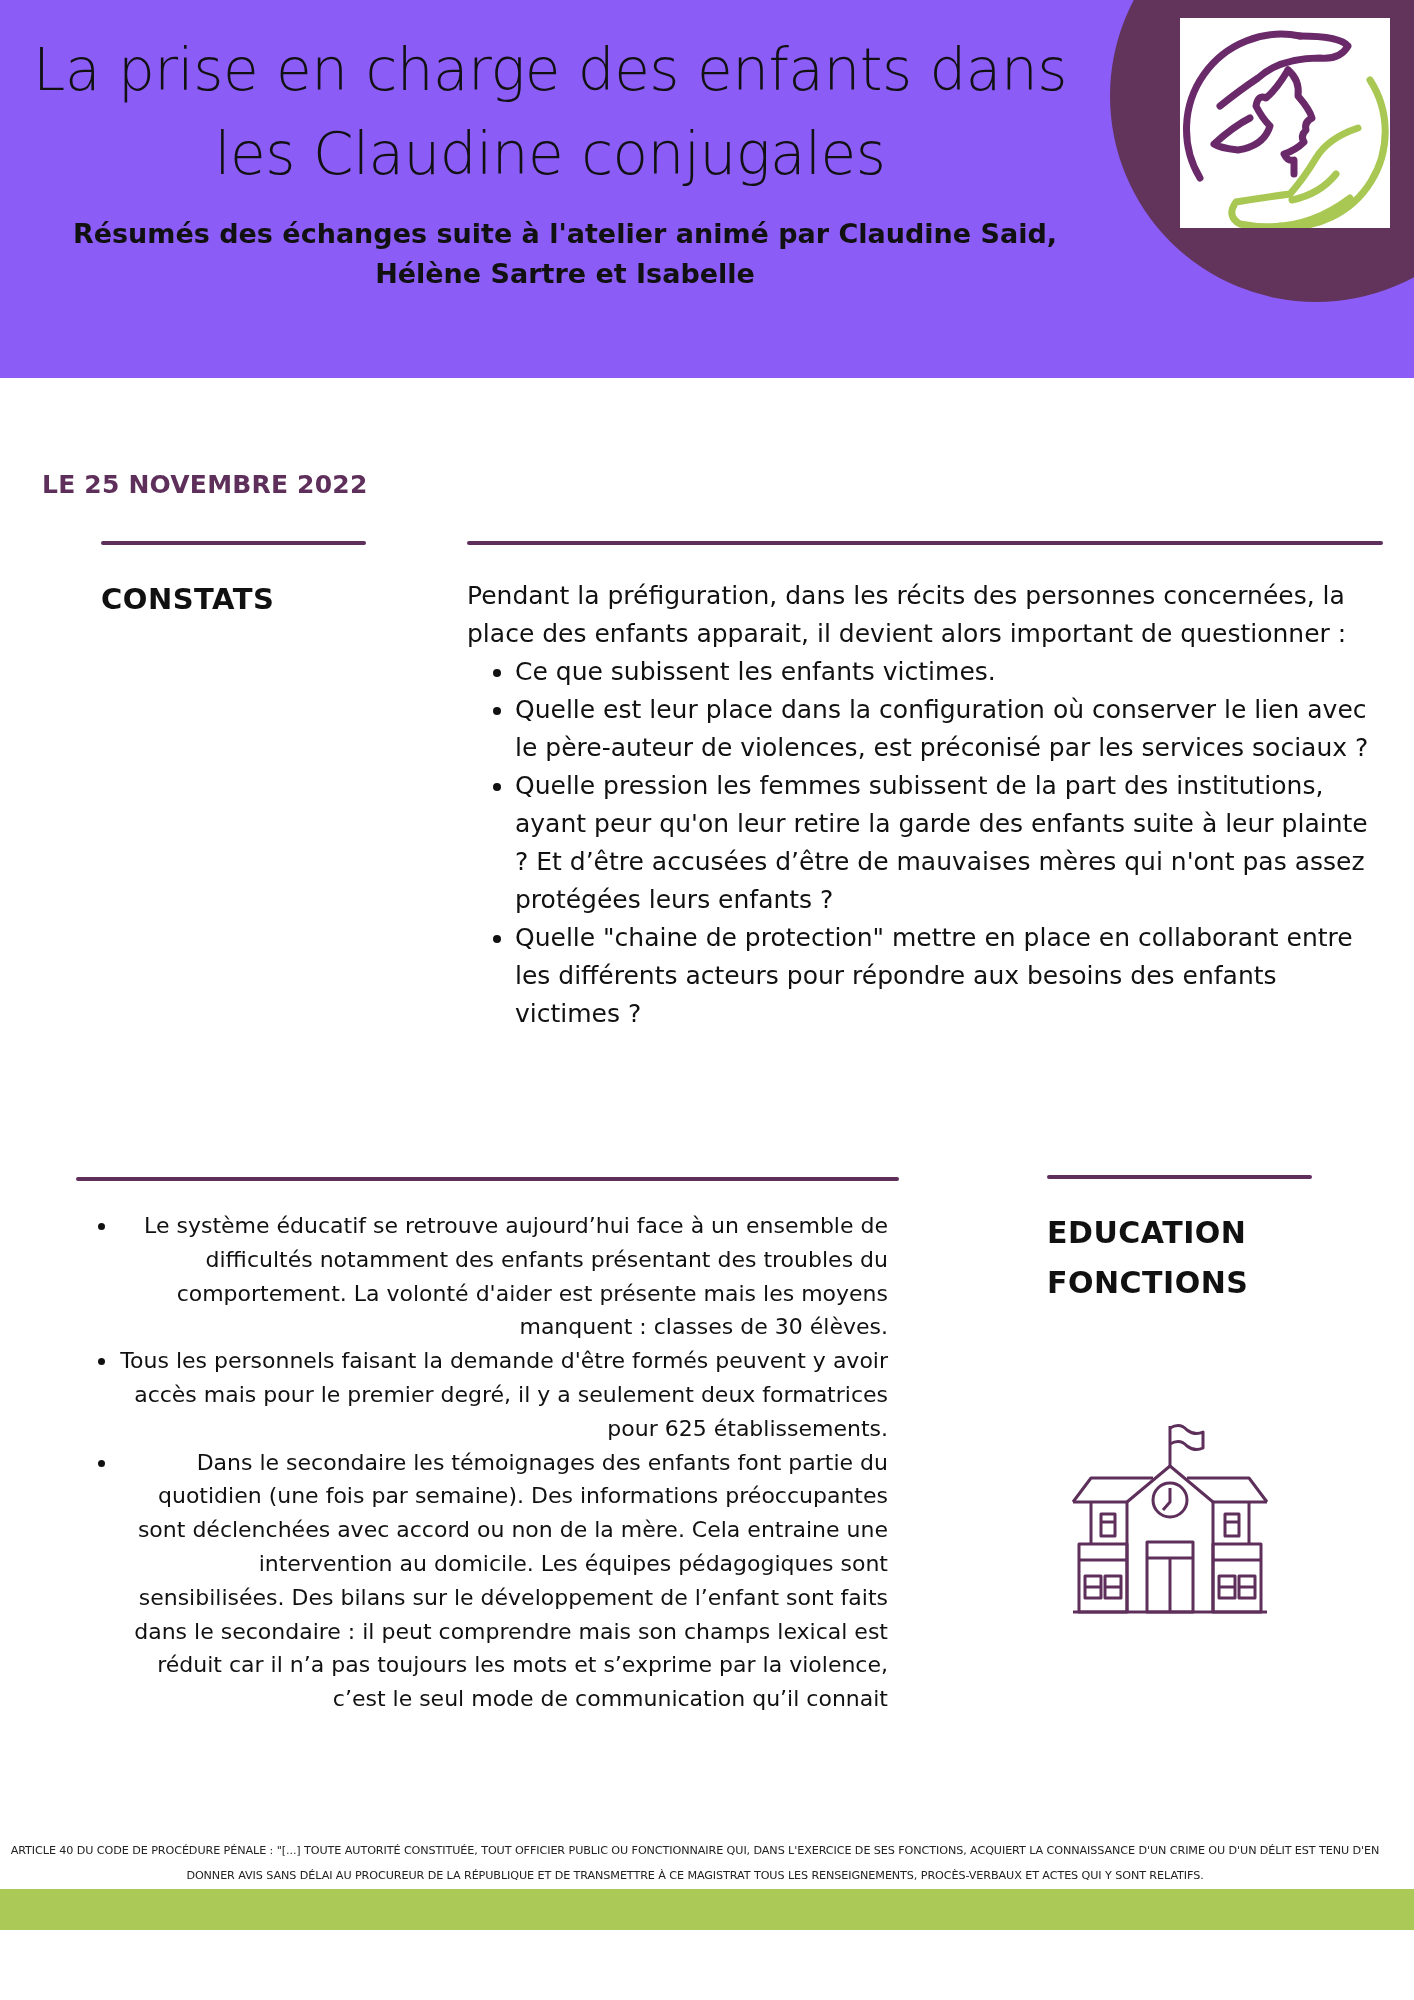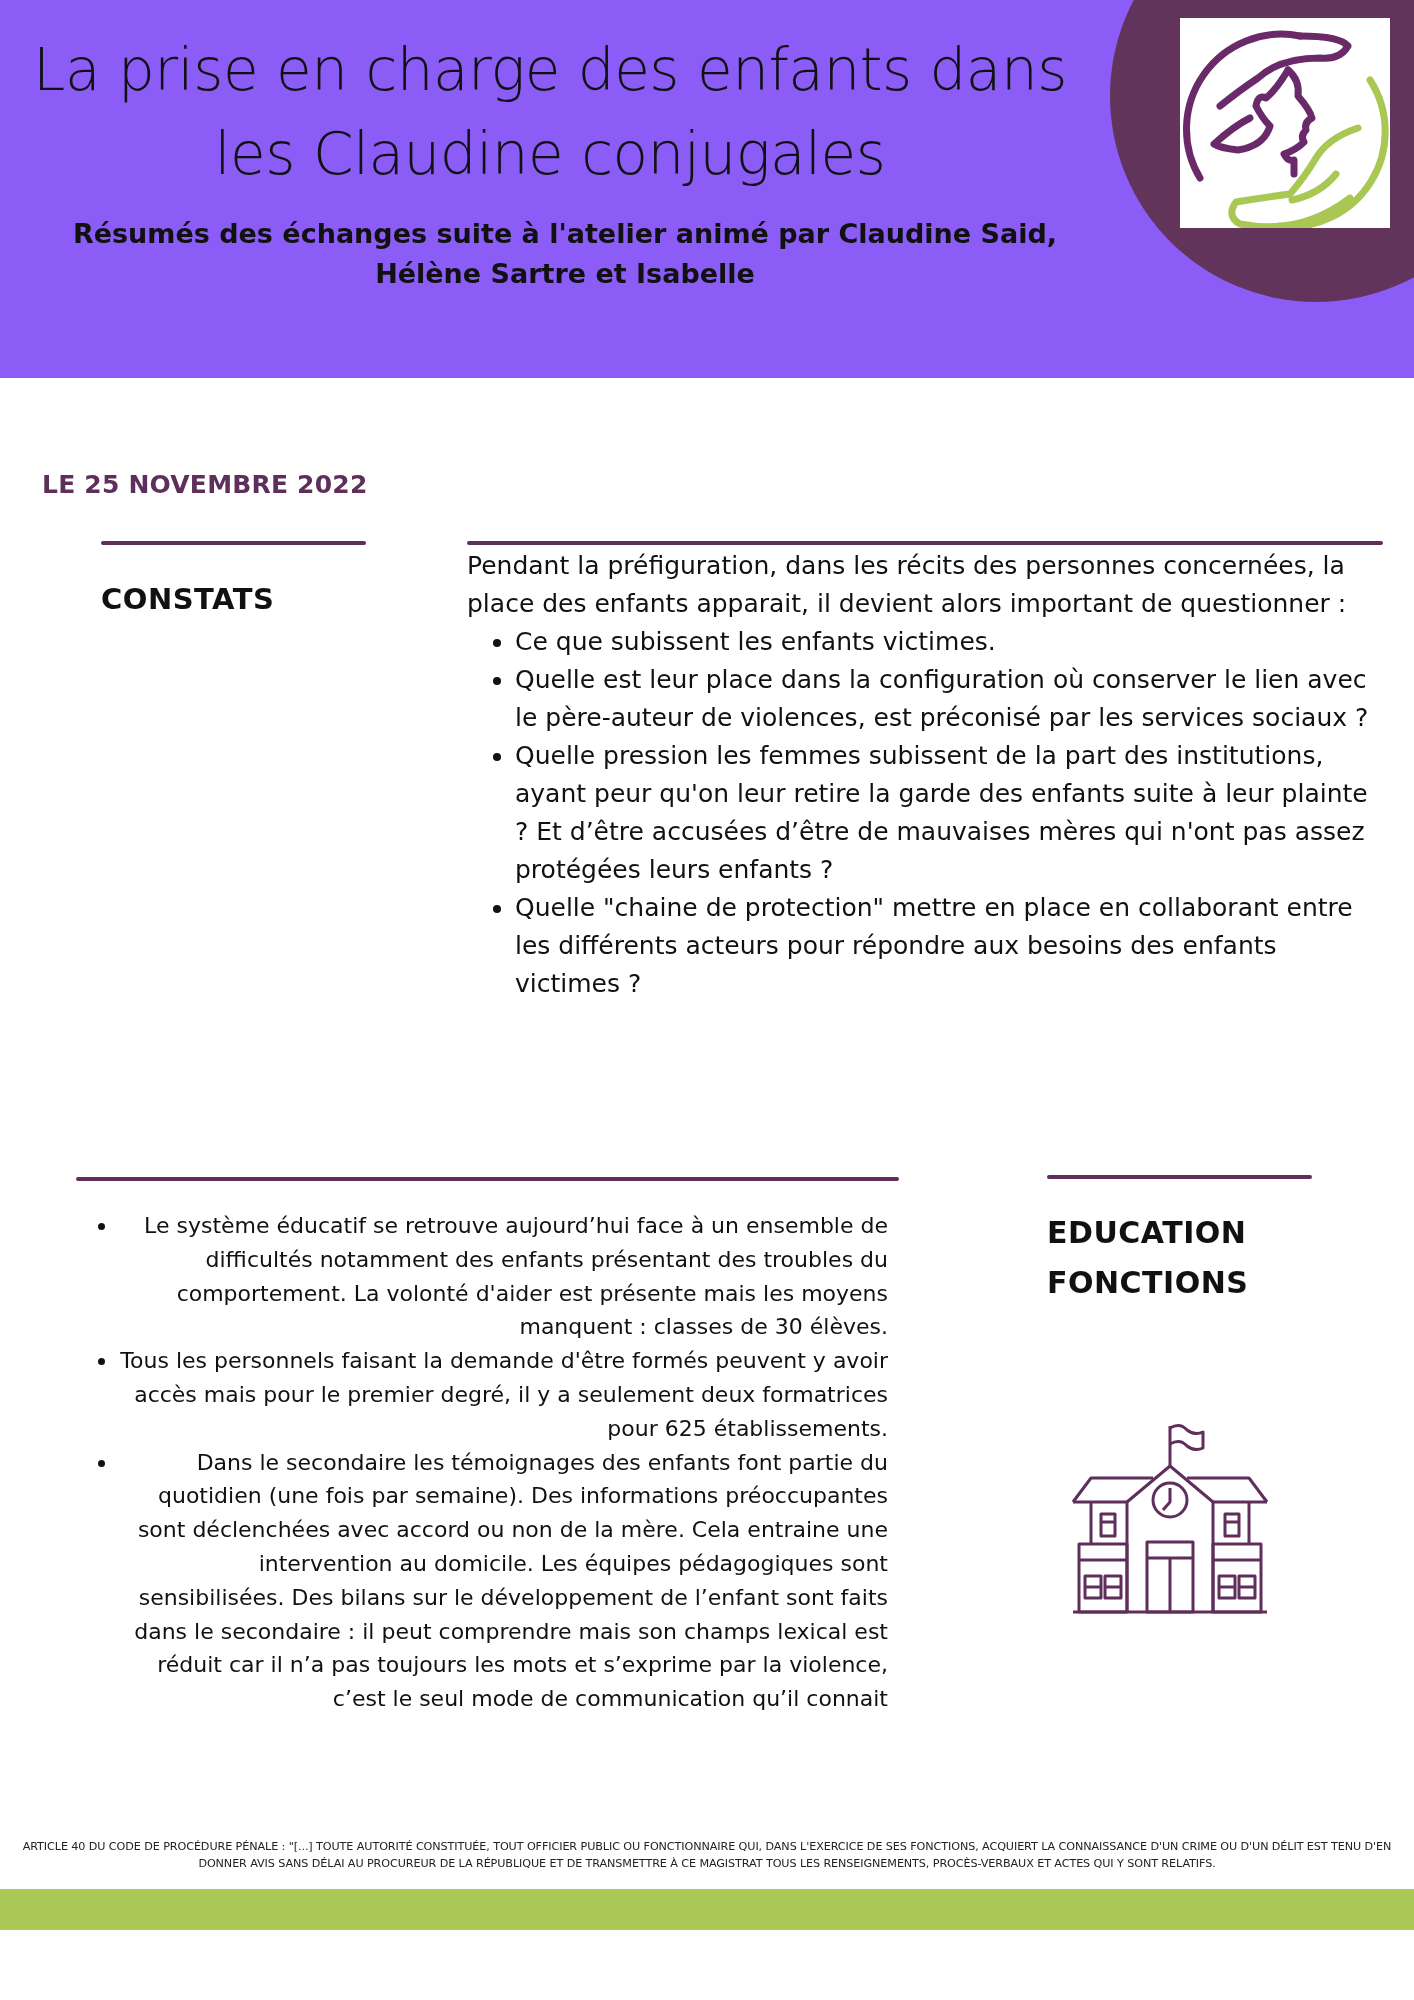--- a/index.html
+++ b/index.html
@@ -49,23 +49,23 @@
   .body-text p { margin: 0; }
   .body-text ul { margin: 0; padding-left: 48px; }
   .body-text li { margin: 0; padding-left: 0; }
   .body-small {
     position: absolute; font-family: "DejaVu Sans", sans-serif;
     font-size: 22px; line-height: 33.8px; color: #111;
   }
   .body-small ul { margin: 0; padding-left: 42px; }
   .school-icon { position: absolute; left: 1065px; top: 1418px; width: 210px; height: 200px; }
   .footer-note {
-    position: absolute; left: 20px; top: 1838px; width: 1374px;
+    position: absolute; left: 8px; top: 1838px; width: 1374px;
     text-align: center; font-family: "DejaVu Sans", sans-serif;
-    font-size: 11.2px; line-height: 17px; color: #222; letter-spacing: -0.1px;
+    font-size: 11.2px; line-height: 25px; color: #222; letter-spacing: -0.1px;
   }
   .footer-bar {
     position: absolute; left: 0; top: 1889px; width: 1414px; height: 41px; background: #aac957;
   }
 </style>
 </head>
 <body>
 
 <div class="header">
   <div class="header-circle"></div>
@@ -96,21 +96,21 @@
   </div>
 </div>
 
 <div class="date">LE 25 NOVEMBRE 2022</div>
 
 <div class="rule" style="left:101px; top:541px; width:265px;"></div>
 <div class="rule" style="left:467px; top:541px; width:916px;"></div>
 
 <div class="section-title" style="left:101px; top:574px;">CONSTATS</div>
 
-<div class="body-text" style="left:467px; top:547px; width:915px;">
+<div class="body-text" style="left:467px; top:577px; width:915px;">
   <p>Pendant la préfiguration, dans les récits des personnes concernées, la place des enfants apparait, il devient alors important de questionner :</p>
   <ul>
     <li>Ce que subissent les enfants victimes.</li>
     <li>Quelle est leur place dans la configuration où conserver le lien avec le père-auteur de violences, est préconisé par les services sociaux ?</li>
     <li>Quelle pression les femmes subissent de la part des institutions, ayant peur qu'on leur retire la garde des enfants suite à leur plainte ? Et d’être accusées d’être de mauvaises mères qui n'ont pas assez protégées leurs enfants ?</li>
     <li>Quelle "chaine de protection" mettre en place en collaborant entre les différents acteurs pour répondre aux besoins des enfants victimes ?</li>
   </ul>
 </div>
 
 <div class="rule" style="left:76px; top:1177px; width:823px;"></div>

